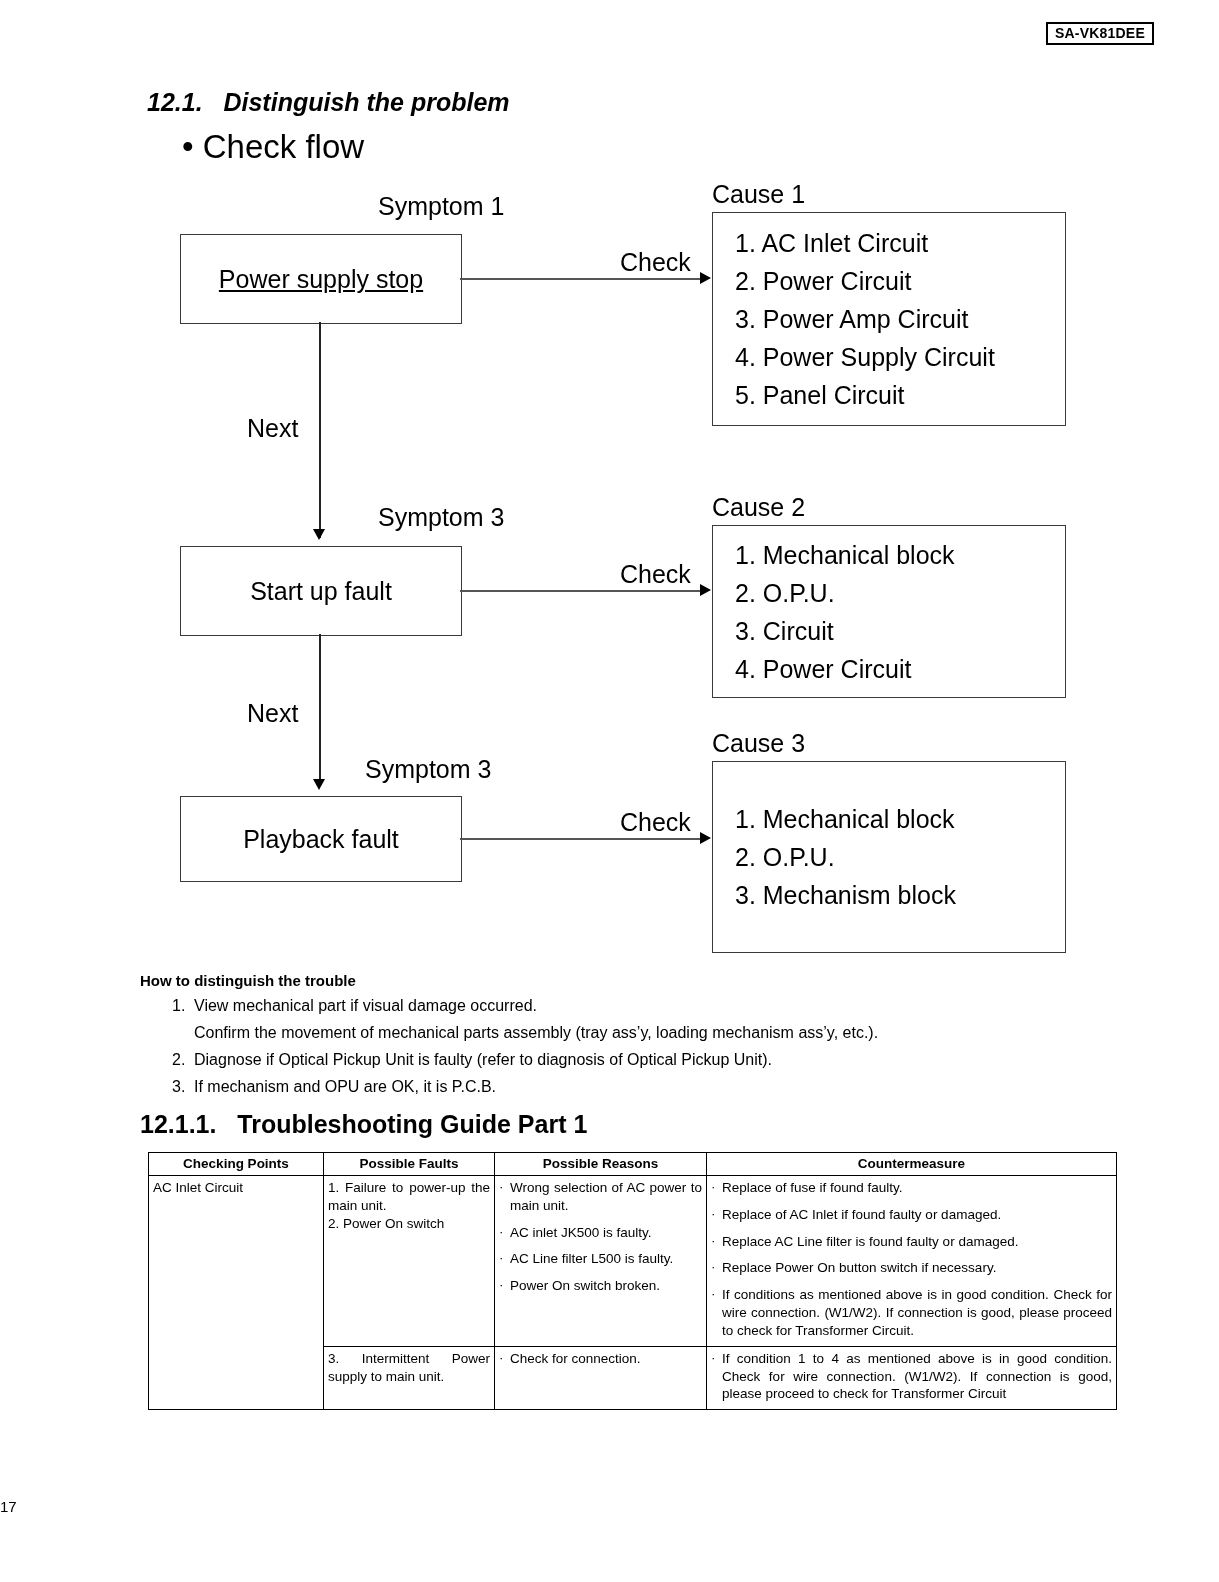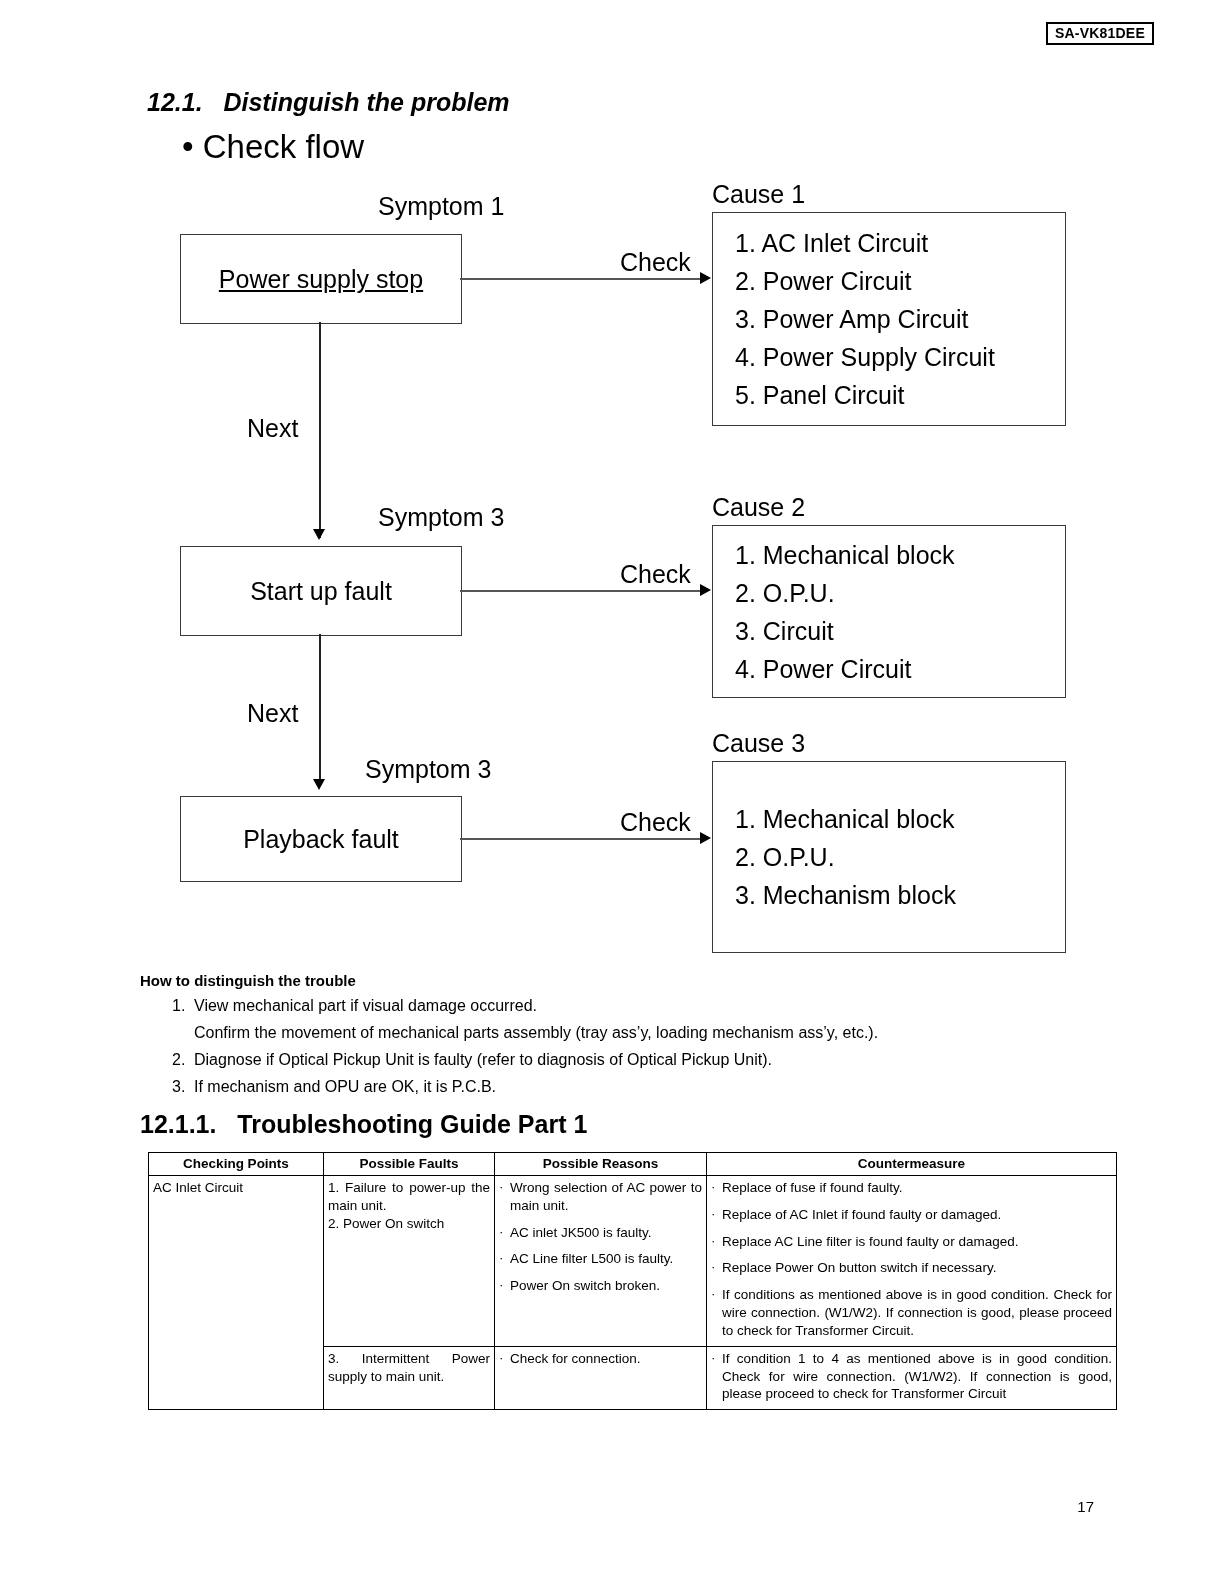--- a/index.html
+++ b/index.html
@@ -90,21 +90,21 @@
     position:relative;padding-left:11px;margin-bottom:9px;
     text-align:justify;text-justify:inter-word;
   }
   .blist li:last-child{margin-bottom:0;}
   .blist li .dot{position:absolute;left:0;top:-1px;}
   .plain{margin:0;}
   .nowrapjust{text-align:justify;text-justify:inter-word;}
 
   
   .pageno{
-    position:absolute;top:1498px;left:0;width:1094px;text-align:right;
+    position:absolute;top:1498px;left:0;width:1094px;text-align:left;
     font-size:15px;
   }
 </style>
 </head>
 <body>
 
 <div class="page">
 
   <div class="model-box">SA-VK81DEE</div>
 

